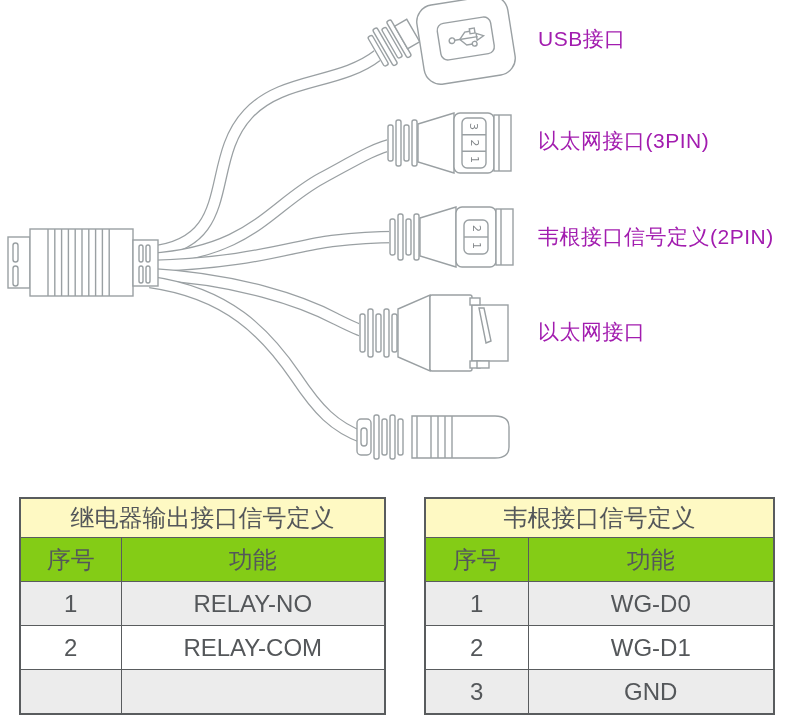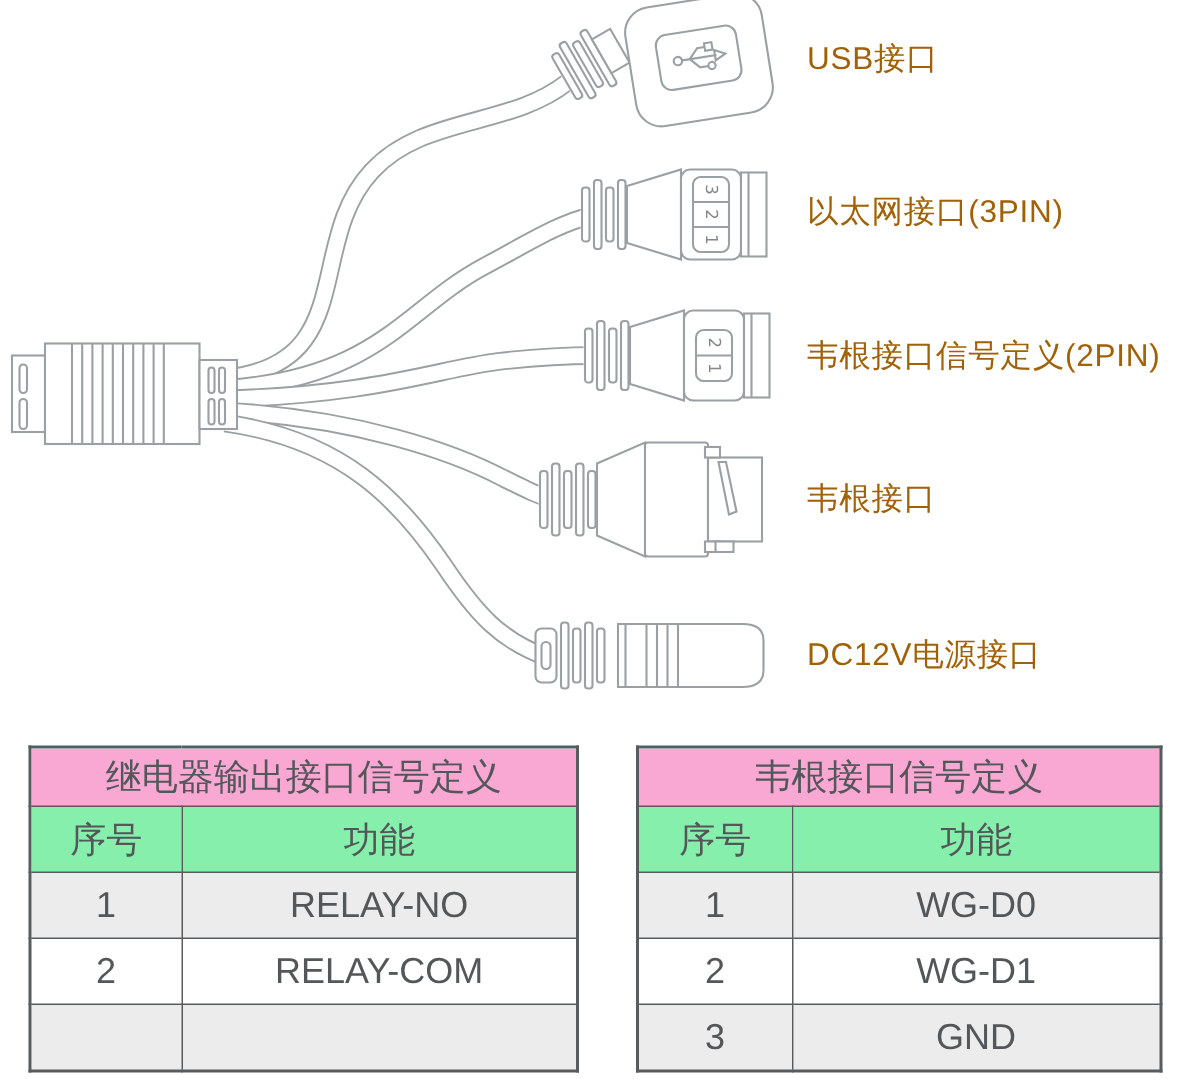--- a/index.html
+++ b/index.html
@@ -12,31 +12,31 @@
   
   .tube-o { fill:none; stroke:#9aa0a3; stroke-width:12.5; }
   .tube-i { fill:none; stroke:#ffffff; stroke-width:10; }
   .ln  { fill:#ffffff; stroke:#9aa0a3; stroke-width:1.4; }
   .lnn { fill:none; stroke:#9aa0a3; stroke-width:1.4; }
   .wbg { fill:#ffffff; stroke:none; }
   .pin-num { font:11px "DejaVu Sans", sans-serif; fill:#83878a; }
 
   .clabel {
     position:absolute; left:538px; transform:translateY(-50%);
-    font-size:21px; color:#a16207; white-space:nowrap; letter-spacing:0.5px;
+    font-size:21px; color:#a21caf; white-space:nowrap; letter-spacing:0.5px;
   }
 
   .sig-table {
     position:absolute; top:497px; border-collapse:collapse; table-layout:fixed;
     border:2px solid #595c5e; font-size:24px; color:#54575a; text-align:center;
     background:#ffffff;
   }
   .sig-table td { border:1.5px solid #595c5e; padding:0; overflow:hidden; }
-  .sig-table tr.t-title td { height:38px; background:#f9a8d4; }
-  .sig-table tr.t-head  td { height:43px; background:#86efac; }
+  .sig-table tr.t-title td { height:38px; background:#fef9c3; }
+  .sig-table tr.t-head  td { height:43px; background:#84cc16; }
   .sig-table tr.t-row   td { height:43px; }
   .sig-table tr.shade   td { background:#ececec; }
   .sig-table tr.plain   td { background:#ffffff; }
   .tbl-relay { left:19px;  width:367px; }
   .tbl-wg    { left:424px; width:351px; }
 </style>
 </head>
 <body>
 
 <div class="stage">
@@ -159,22 +159,21 @@
       <rect class="ln" x="33" y="-22" width="5" height="44" rx="2"></rect>
       <rect class="ln" x="41" y="-18" width="5" height="36" rx="2"></rect>
       <path class="ln" d="M 55,-21 L 138,-21 Q 152,-21 152,-10 L 152,10 Q 152,21 138,21 L 55,21 Z"></path>
       <path class="lnn" d="M 60,-21 V 21 M 74,-21 V 21 M 81,-21 V 21 M 88,-21 V 21 M 95,-21 V 21"></path>
     </g>
   </svg>
 
   <div class="clabel" style="top:39px">USB接口</div>
   <div class="clabel" style="top:141px">以太网接口(3PIN)</div>
   <div class="clabel" style="top:237px">韦根接口信号定义(2PIN)</div>
-  <div class="clabel" style="top:332px">韦根接口</div>
-  <div class="clabel" style="top:436px">DC12V电源接口</div>
+  <div class="clabel" style="top:332px">以太网接口</div>
 
   <table class="sig-table tbl-relay">
     <colgroup>
         <col style="width:101px">
         <col>
       </colgroup>
     <tbody>
       <tr class="t-title">
         <td colspan="2">继电器输出接口信号定义</td>
       </tr>

